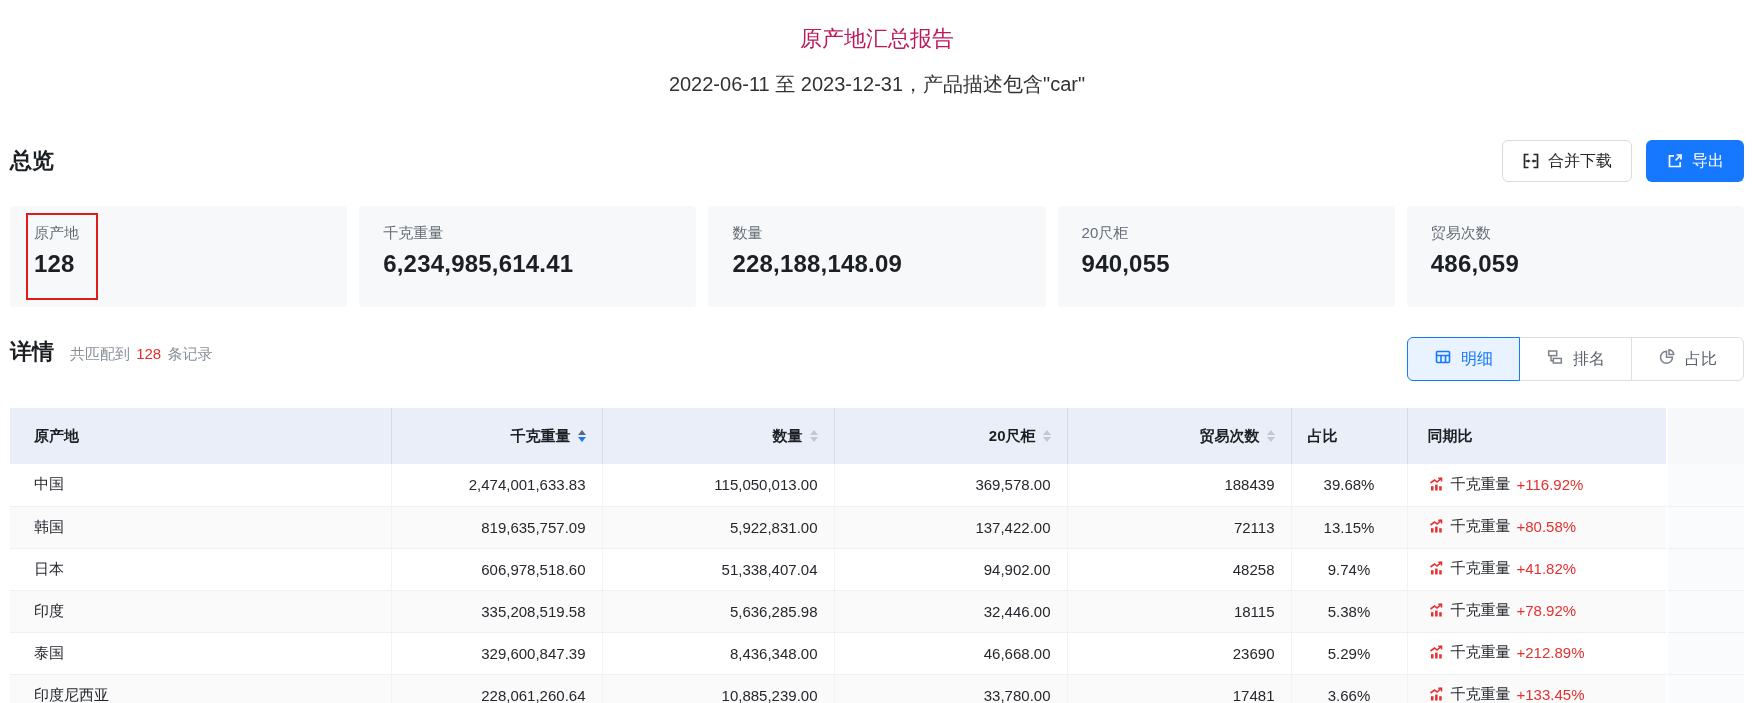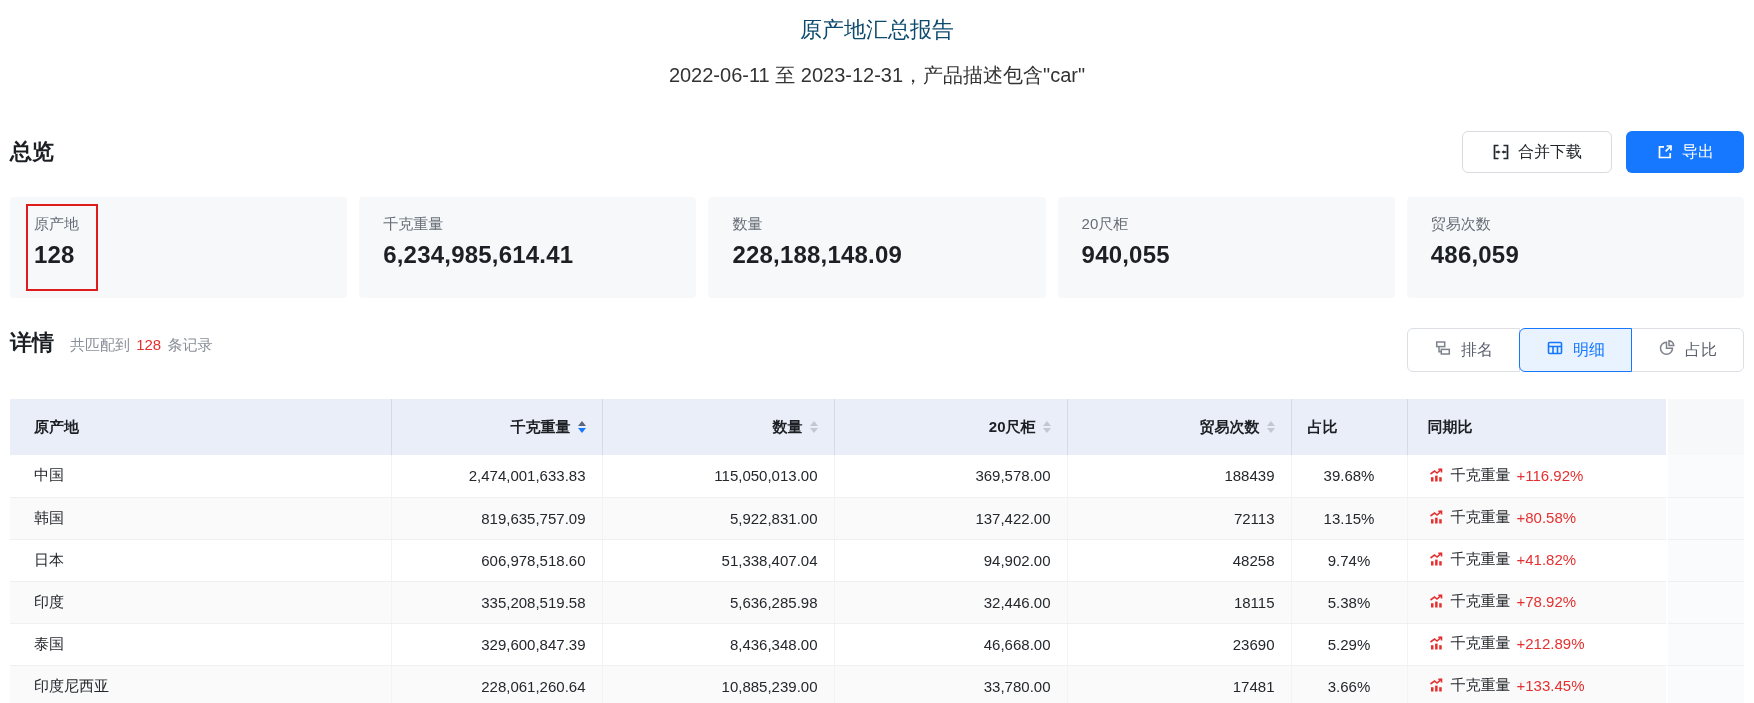--- a/index.html
+++ b/index.html
@@ -1,28 +1,28 @@
 <!DOCTYPE html>
 <html><head>
 <meta charset="utf-8">
 <style>
   * { margin:0; padding:0; box-sizing:border-box; }
   html,body { width:1754px; height:703px; overflow:hidden; background:#fff;
     font-family:"Liberation Sans","DejaVu Sans",sans-serif; color:#1c1f23; }
   .page { padding:0 10px; }
 
   
-  .report-title { margin-top:15px; text-align:center; font-size:22px; font-weight:500; color:#0c4a6e; line-height:30px;}
+  .report-title { margin-top:24px; text-align:center; font-size:22px; font-weight:500; color:#be185d; line-height:30px;}
   .report-subtitle { margin-top:16px; text-align:center; font-size:20px; font-weight:400; color:#333; line-height:28px;}
 
   
   .overview-bar { margin-top:40px; display:flex; justify-content:space-between; align-items:center; height:46px;}
   .section-heading { font-size:22px; font-weight:700; color:#1c1f23; }
   .btn-group { display:flex; gap:14px; }
-  .btn { display:inline-flex; align-items:center; gap:8px; height:42px; padding:0 29px;
+  .btn { display:inline-flex; align-items:center; gap:8px; height:42px; padding:0 19px;
     border-radius:6px; font-size:16px; cursor:pointer; border:1px solid transparent; background:none;}
   .btn-plain { background:#fff; border-color:#d9dbe0; color:#23262b; }
   .btn-primary { background:#1677ff; color:#fff; }
   .btn svg { display:block; }
 
   
   .cards { display:flex; gap:12px; margin-top:22px; }
   .card { flex:1; height:101px; background:#f7f8fa; border-radius:4px; padding:17px 24px 0 24px; position:relative; }
   .card-label { font-size:15px; color:#666c76; line-height:20px; }
   .card-value { margin-top:7px; font-size:24px; font-weight:700; color:#1c1f23; letter-spacing:0.2px; }
@@ -137,38 +137,38 @@
   <div class="details-bar">
     <div class="details-left">
       <div class="section-heading">详情</div>
       <div class="match-text">
         <span>共匹配到</span>
         <span class="match-num">128</span>
         <span>条记录</span>
       </div>
     </div>
     <div class="tab-group">
+      <button class="tab selected">
+        <span>
+          <svg width="18" height="18" viewBox="0 0 18 18">
+            <rect x="2.5" y="3.5" width="13" height="11" rx="1" fill="none" stroke="#1677ff" stroke-width="1.6"></rect>
+            <path d="M2.5 7.5 H15.5 M7 7.5 V14.5 M11.5 7.5 V14.5" fill="none" stroke="#1677ff" stroke-width="1.6"></path>
+          </svg>
+        </span>
+        <span>明细</span>
+      </button>
       <button class="tab">
         <span>
           <svg width="18" height="18" viewBox="0 0 18 18">
             <rect x="2.7" y="3" width="8" height="4.6" fill="none" stroke="#7d828c" stroke-width="1.5"></rect>
             <rect x="7.3" y="10.4" width="8" height="4.6" fill="none" stroke="#7d828c" stroke-width="1.5"></rect>
             <path d="M5 7.6 V12.7 H7.3" fill="none" stroke="#7d828c" stroke-width="1.5"></path>
           </svg>
         </span>
         <span>排名</span>
-      </button>
-      <button class="tab selected">
-        <span>
-          <svg width="18" height="18" viewBox="0 0 18 18">
-            <rect x="2.5" y="3.5" width="13" height="11" rx="1" fill="none" stroke="#1677ff" stroke-width="1.6"></rect>
-            <path d="M2.5 7.5 H15.5 M7 7.5 V14.5 M11.5 7.5 V14.5" fill="none" stroke="#1677ff" stroke-width="1.6"></path>
-          </svg>
-        </span>
-        <span>明细</span>
       </button>
       <button class="tab">
         <span>
           <svg width="18" height="18" viewBox="0 0 18 18">
             <path d="M8.5 3.2 a6 6 0 1 0 6 6 h-6 Z" fill="none" stroke="#7d828c" stroke-width="1.5"></path>
             <path d="M11 1.8 a5.6 5.6 0 0 1 4.8 4.8 h-4.8 Z" fill="none" stroke="#7d828c" stroke-width="1.5"></path>
           </svg>
         </span>
         <span>占比</span>
       </button>

